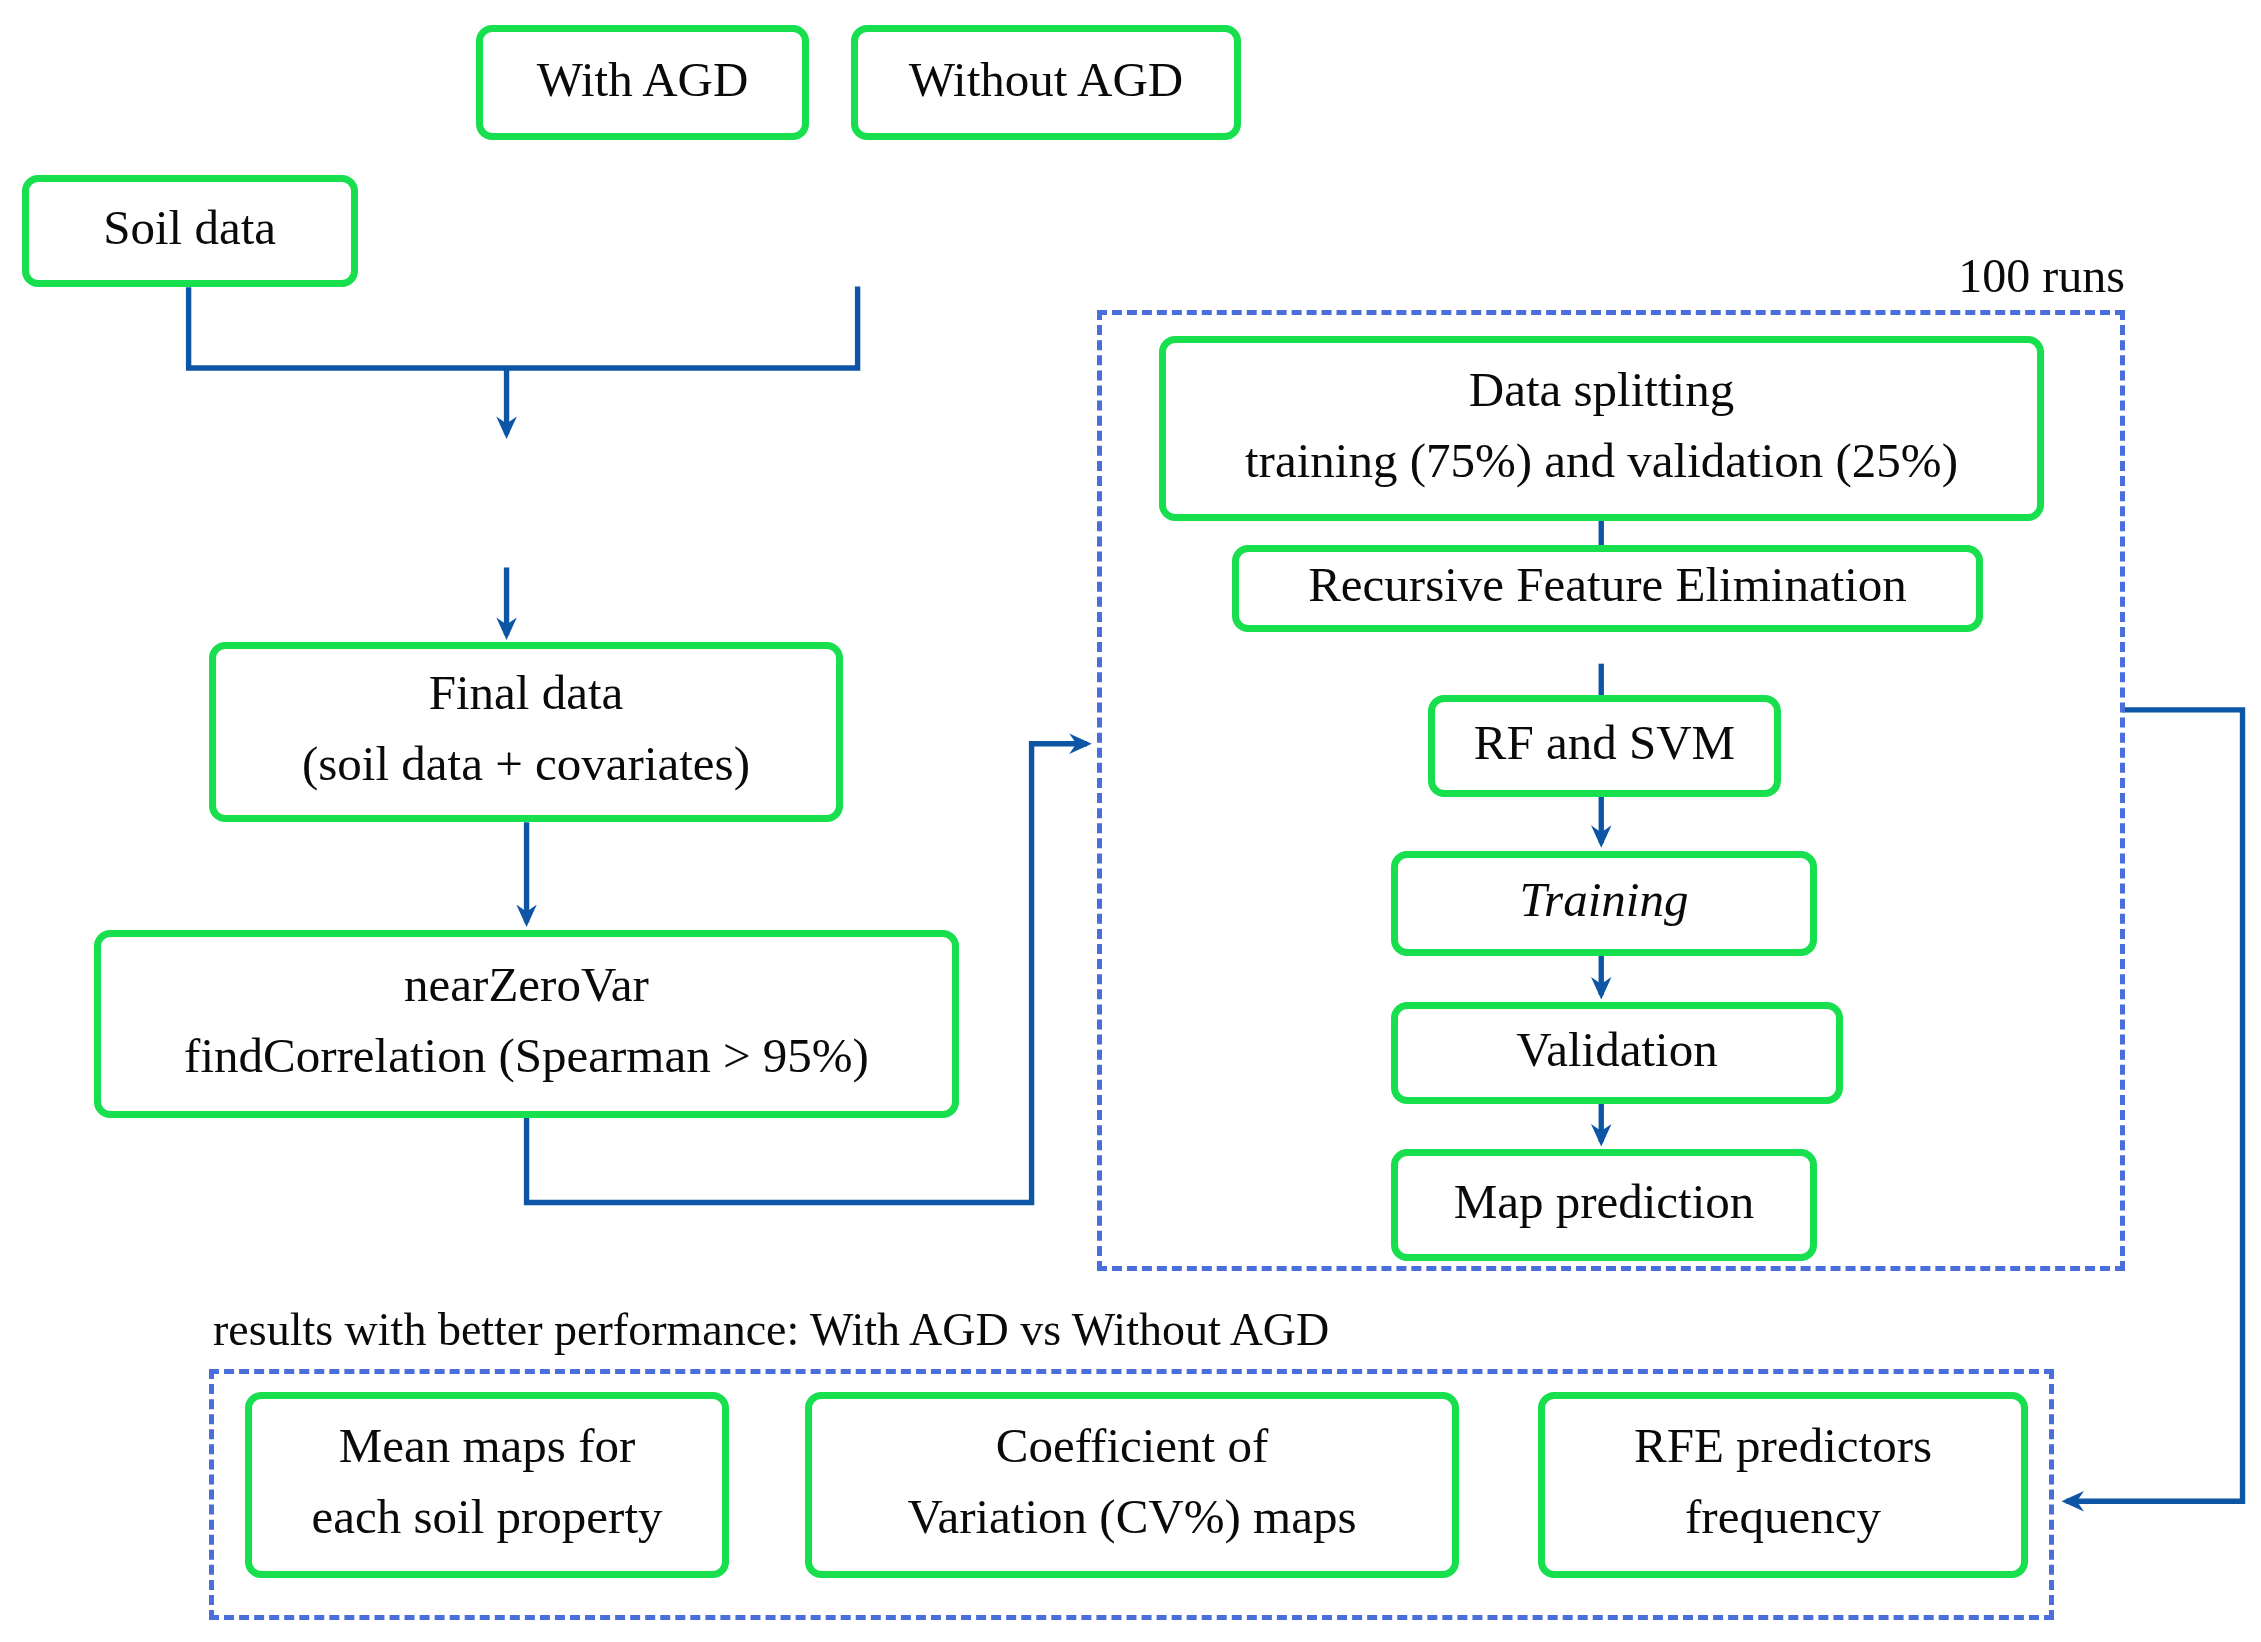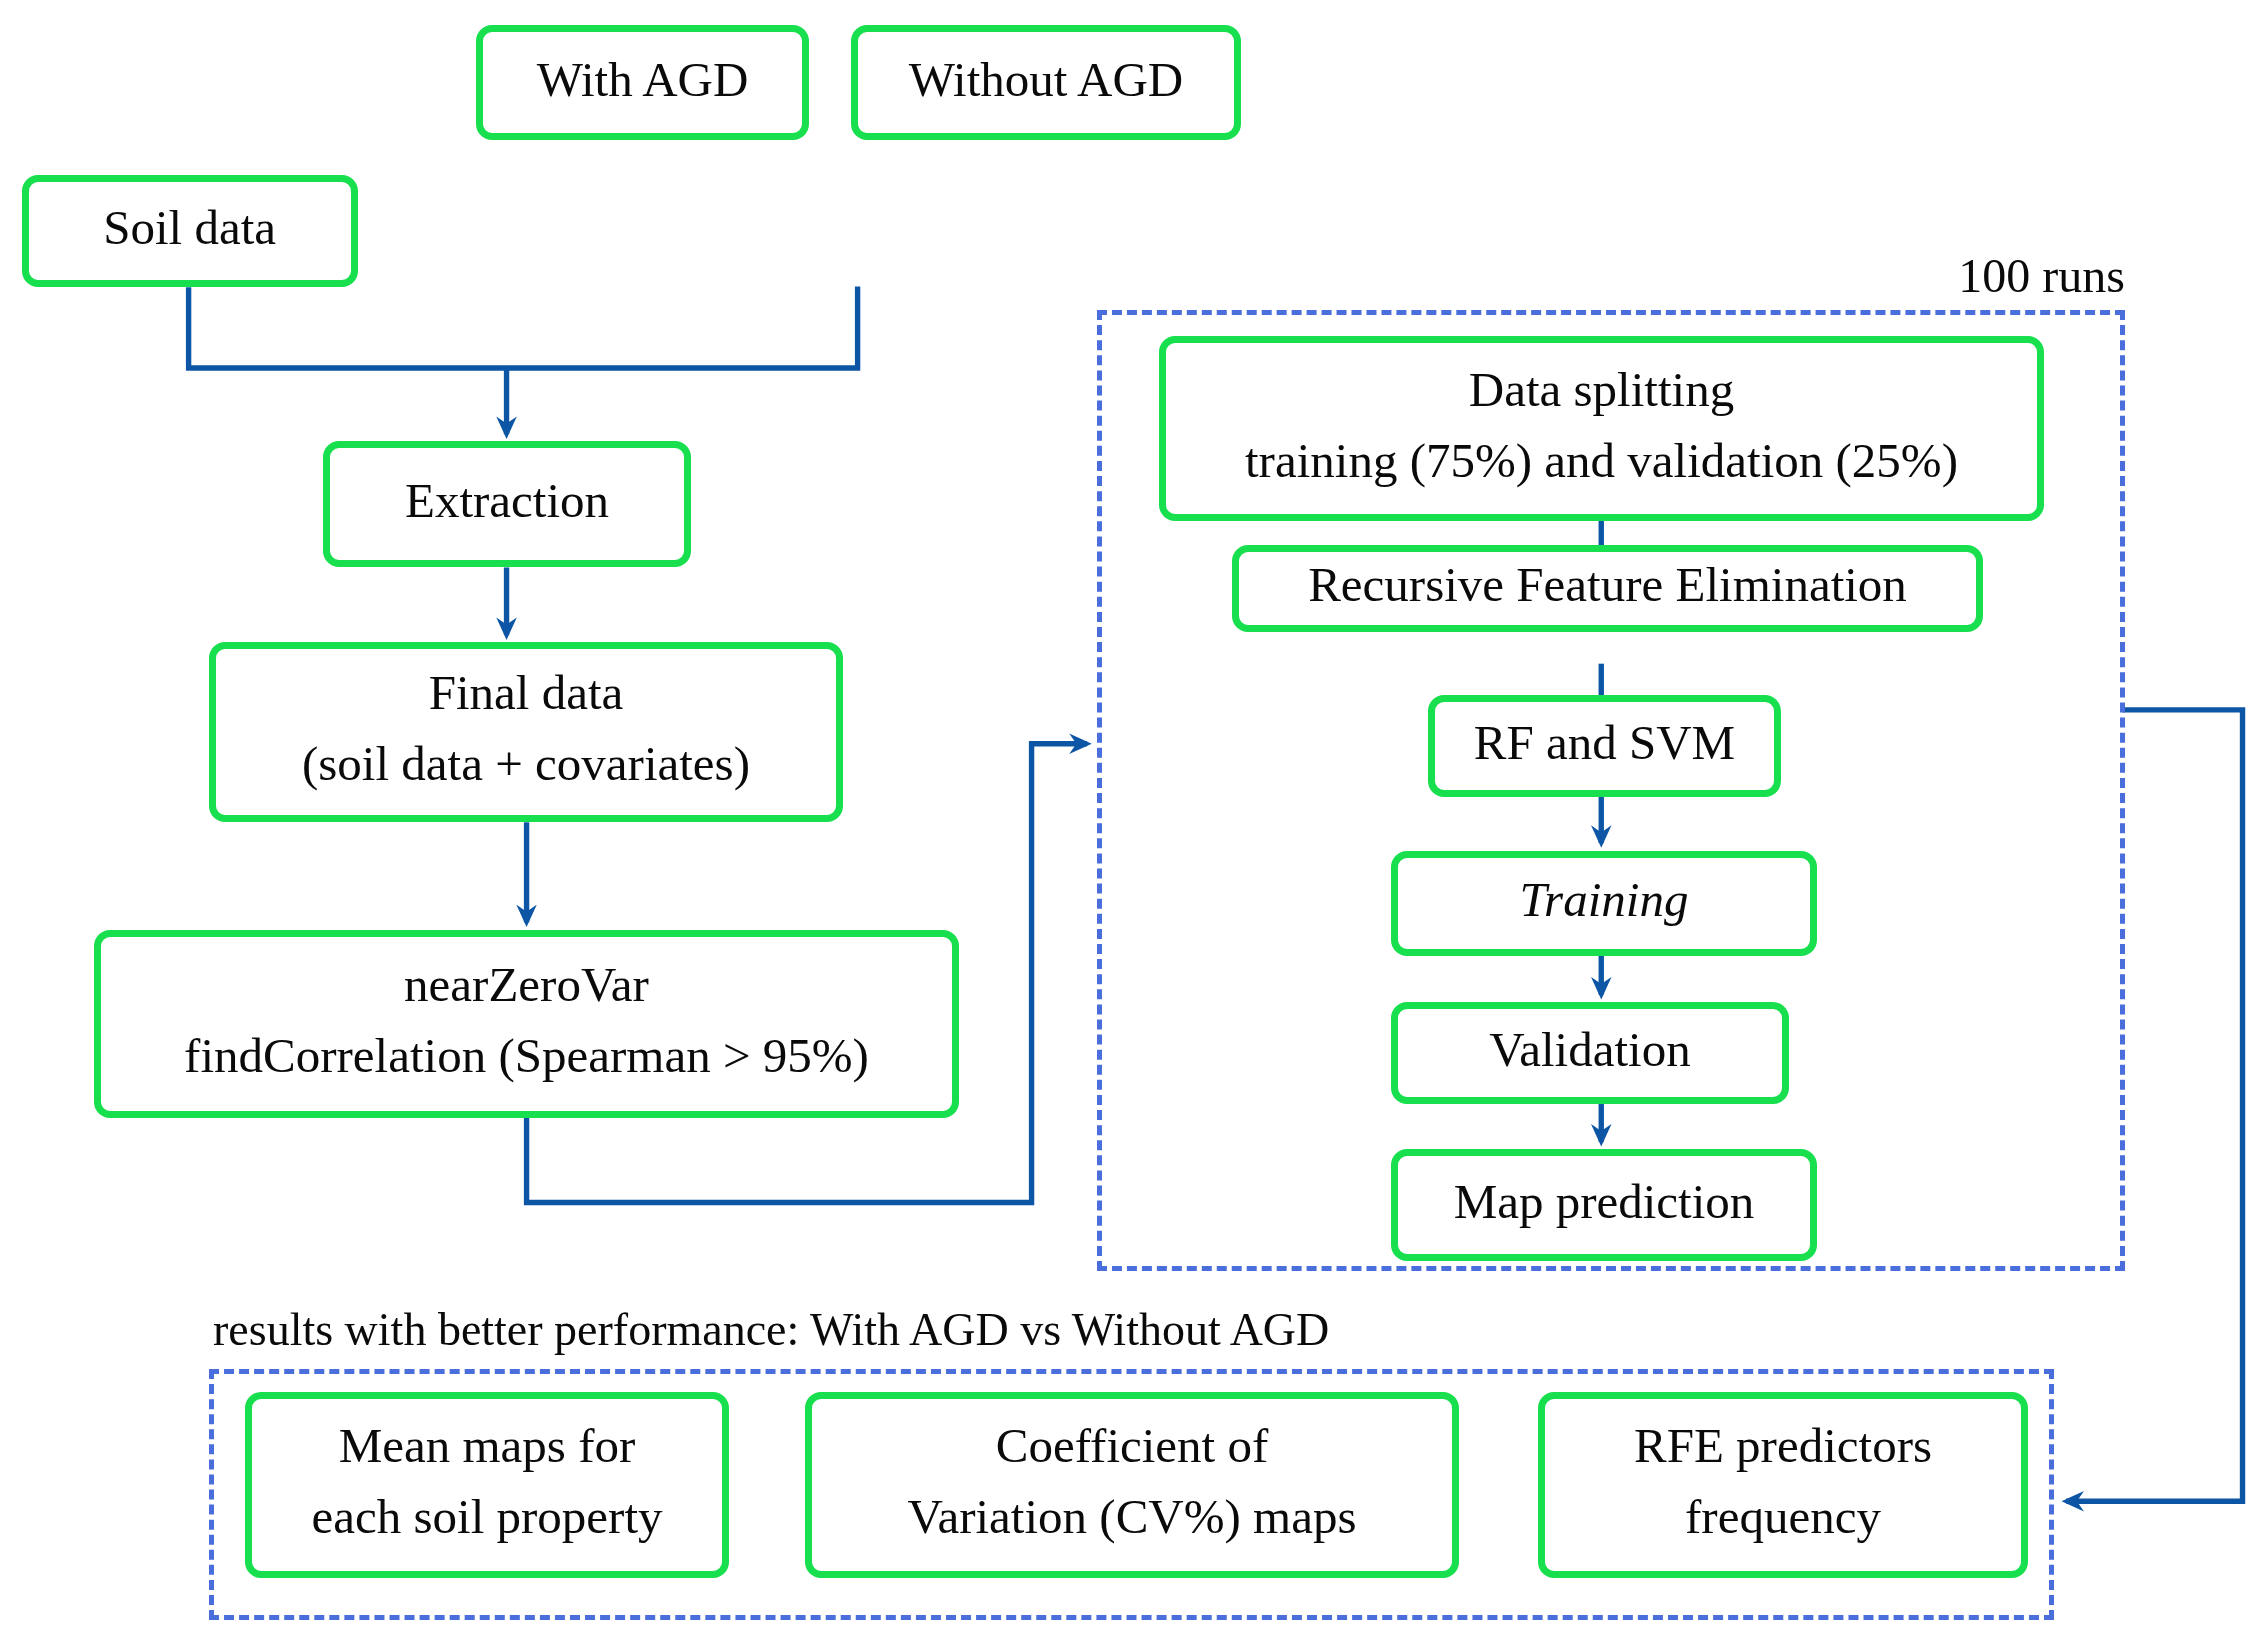--- a/index.html
+++ b/index.html
@@ -19,21 +19,21 @@
   .n-without-agd     {left:851px; top:25.4px;   width:390px;  height:115px;}
   .n-soil-data       {left:21.6px;   top:175px;  width:336px;  height:112px;}
   .n-env-covariates  {left:476px;  top:175px;  width:765px;  height:112px;}
   .n-extraction      {left:323px;  top:441px;  width:368px;  height:126px;}
   .n-final-data      {left:209px;  top:642px;  width:634px;  height:180px;}
   .n-near-zero-var   {left:94px;  top:930px; width:865px; height:188px;}
   .n-data-splitting  {left:1159px; top:336px;  width:885px; height:185px;}
   .n-rfe             {left:1232px; top:545px;  width:751px;  height:87px;}
   .n-rf-svm          {left:1428px; top:695px;  width:353px;  height:102px;}
   .n-training        {left:1391px; top:851px; width:426px;  height:105px;font-style:italic;}
-  .n-validation      {left:1391px; top:1002px; width:398px;  height:102px;}
+  .n-validation      {left:1391px; top:1002px; width:452px;  height:102px;}
   .n-map-prediction  {left:1391px; top:1149px; width:426px;  height:112px;}
   .n-mean-maps       {left:245px;  top:1392px; width:484px;  height:186px;}
   .n-cv-maps         {left:805px; top:1392px; width:654px;  height:186px;}
   .n-rfe-frequency   {left:1514px; top:1392px; width:490px;  height:186px;margin-left:24px;}
   .box-runs          {left:1097px; top:310px;  width:1028px; height:961px;}
   .box-results       {left:209px;  top:1369px; width:1845px; height:251px;}
   .lbl-runs          {left:1886px; top:248px;  width:239px;  text-align:right;}
   .lbl-results       {left:213px;  top:1303px; font-size:46px;}
 </style>
 </head>
@@ -74,23 +74,20 @@
 
   <div class="node n-without-agd">
     <span>Without AGD</span>
   </div>
 
   <div class="node n-soil-data">
     <span>Soil data</span>
   </div>
 
 
-  <div class="node n-extraction">
-    <span>Extraction</span>
-  </div>
 
   <div class="node n-final-data">
     <span>Final data</span>
     <span>(soil data + covariates)</span>
   </div>
 
   <div class="node n-near-zero-var">
     <span>nearZeroVar</span>
     <span>findCorrelation (Spearman &gt; 95%)</span>
   </div>

